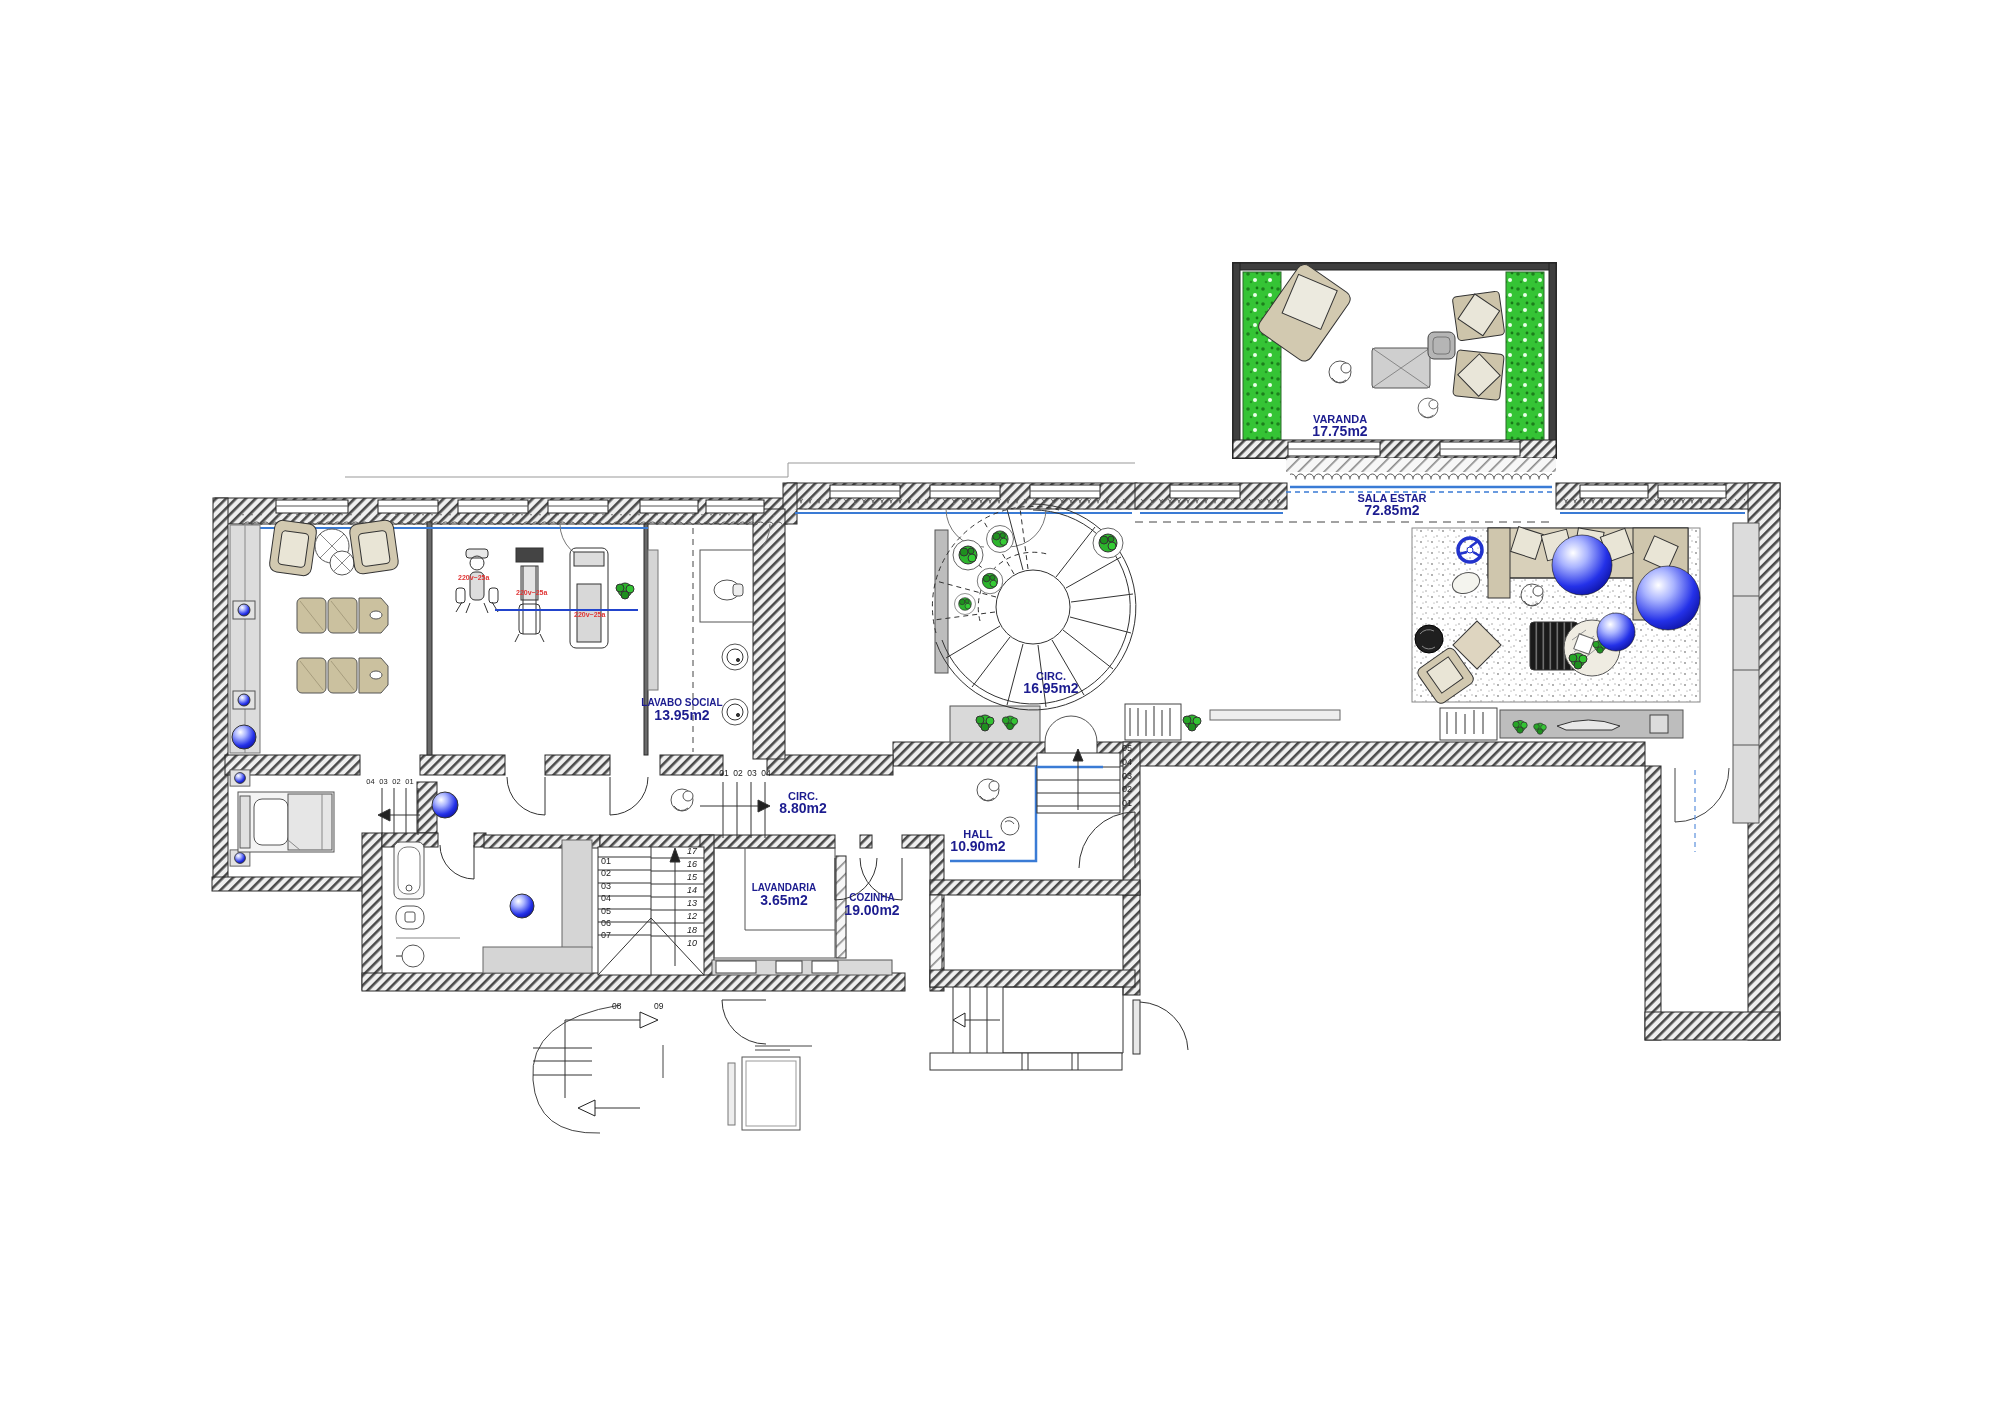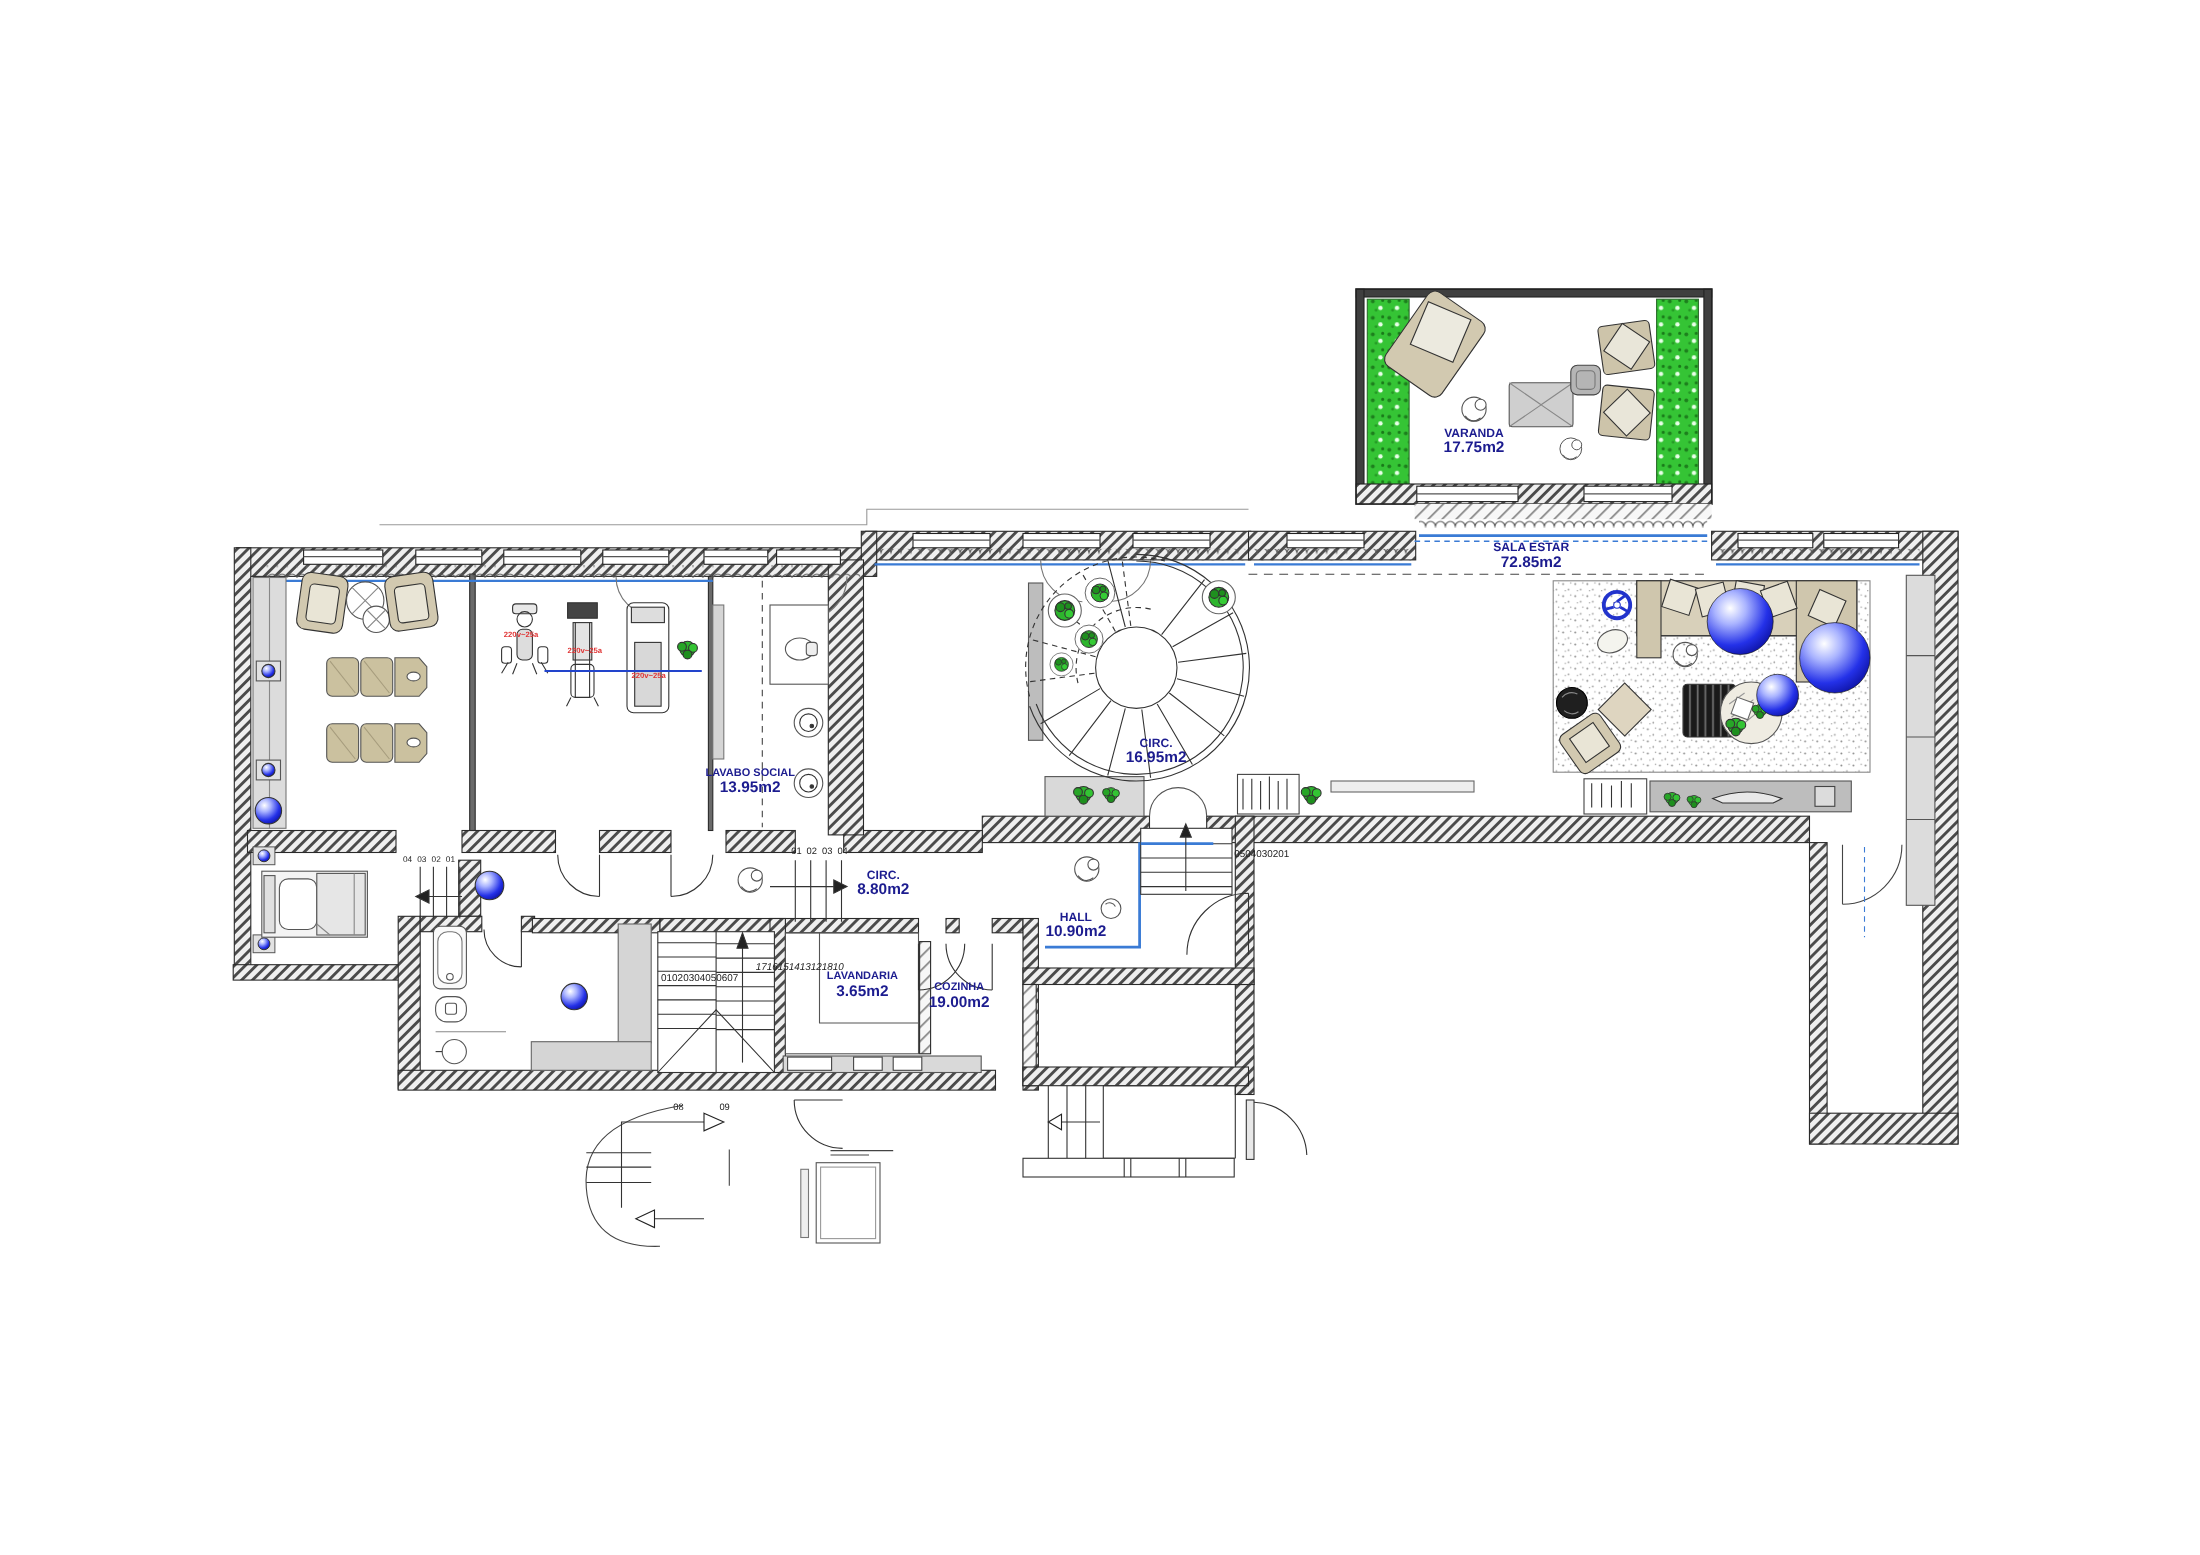--- a/index.html
+++ b/index.html
@@ -3,21 +3,21 @@
 <meta charset="utf-8">
 <style>
   html,body{margin:0;padding:0;background:#ffffff;}
   .canvas{position:relative;width:2000px;height:1414px;background:#fff;overflow:hidden;
           font-family:"Liberation Sans",sans-serif;}
   .plan-svg{position:absolute;left:0;top:0;}
   .room-label{position:absolute;transform:translateX(-50%);text-align:center;
               color:#1c1c8f;font-weight:bold;font-size:11px;line-height:12px;white-space:nowrap;}
   .room-label .area{display:block;font-size:14px;}
   .eq-label{position:absolute;color:#e03535;font-size:7px;font-weight:bold;white-space:nowrap;}
-  .v-nums{position:absolute;display:flex;flex-direction:row;font-size:9px;color:#222;margin-top:28px;}
+  .v-nums{position:absolute;display:flex;flex-direction:column;font-size:9px;color:#222;}
   .v-nums span{display:block;}
   .h-nums{position:absolute;display:flex;flex-direction:row;font-size:8.5px;color:#222;}
   .h-nums span{display:inline-block;text-align:center;}
   .nums-main-left{left:601px;top:855px;}   .nums-main-left span{height:12.4px;line-height:12.4px;}
   .nums-main-right{left:687px;top:845px;}  .nums-main-right span{height:13.1px;line-height:13.1px;font-style:italic;}
   .nums-main-landing{left:612px;top:961px;}.nums-main-landing span{width:42px;text-align:left;margin-top:40px;}
   .nums-corridor{left:717px;top:768px;}    .nums-corridor span{width:14px;}
   .nums-hall{left:1122px;top:742px;}       .nums-hall span{height:13.8px;line-height:13.8px;}
   .nums-annex{left:364px;top:777px;font-size:7.5px;} .nums-annex span{width:13px;}
 </style>
@@ -485,21 +485,21 @@
       <path d="M533 1048 H592 M533 1061 H592 M533 1075 H592"></path>
       <path d="M565 1098 V1020 H640"></path>
           <path d="M640 1012 L658 1020 L640 1028 Z" fill="#fff" stroke="#222"></path>
       <path d="M640 1108 H580"></path>
           <path d="M595 1100 L578 1108 L595 1116 Z" fill="#fff" stroke="#222"></path>
       <path d="M663 1045 V1078" stroke="#444"></path>
     </g>
   </g>
 </svg>
 
-<div class="room-label" style="left:1340px;top:388px;">
+<div class="room-label" style="left:1340px;top:413px;">
   <span>VARANDA</span>
   <span class="area">17.75m2</span>
 </div>
 <div class="room-label" style="left:1392px;top:492px;">
   <span>SALA ESTAR</span>
   <span class="area">72.85m2</span>
 </div>
 <div class="room-label" style="left:1051px;top:670px;">
   <span>CIRC.</span>
   <span class="area">16.95m2</span>

